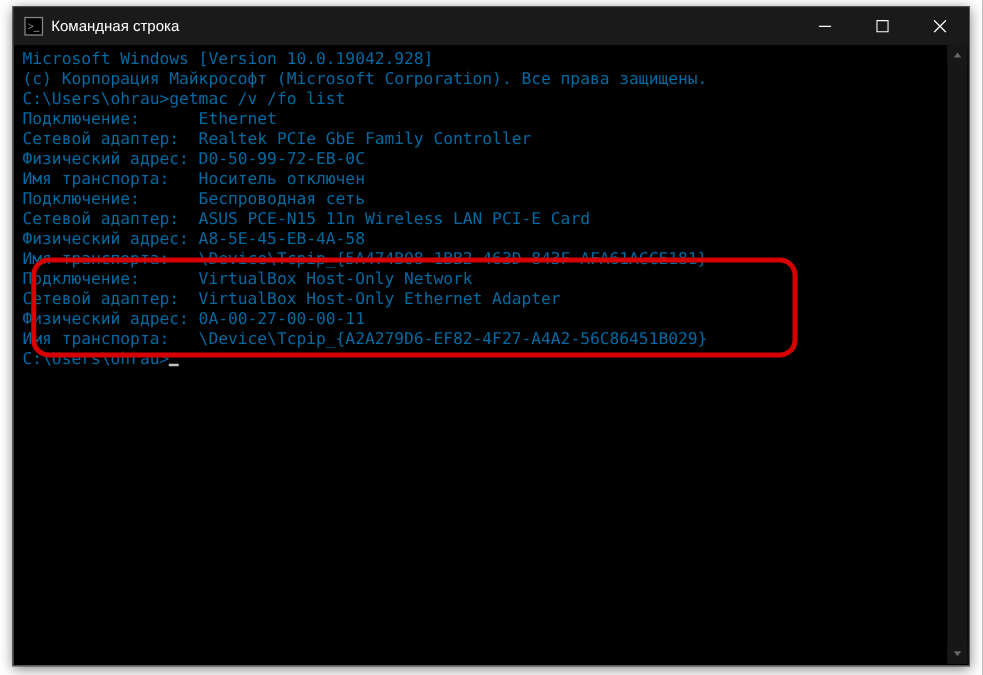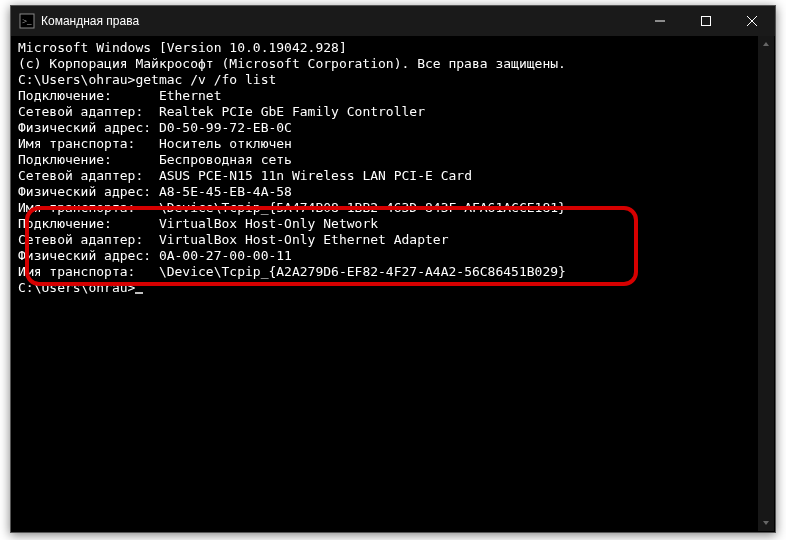--- a/index.html
+++ b/index.html
@@ -16,21 +16,21 @@
   }
   .titlebar-left { display: flex; align-items: center; gap: 6px; padding-left: 8px; }
   .titlebar-icon { width: 16px; height: 16px; display: inline-flex; align-items: center; justify-content: center; }
   .titlebar-controls { display: flex; height: 100%; }
   .tb-btn {
     width: 46px; height: 30px; display: flex; align-items: center; justify-content: center;
     color: #fff; cursor: pointer;
   }
   .terminal {
     position: absolute; left: 1px; right: 1px; top: 30px; bottom: 1px;
-    background: #000; color: #ffffff; font-size: 13px; line-height: 16px;
+    background: #000; color: #0369a1; font-size: 13px; line-height: 16px;
     padding: 4px 6px; white-space: pre; overflow: hidden;
     font-family: 'Consolas', 'Lucida Console', monospace;
   }
   .terminal .line { display: block; }
   .highlight-box {
     position: absolute; border: 4px solid #d60000; border-radius: 14px;
     pointer-events: none;
   }
   .blink2 {
     display:inline-block; width:8px; height:2px; background:#c0c0c0; vertical-align: baseline;
@@ -54,21 +54,21 @@
 <div class="window">
 
   <div class="titlebar">
     <div class="titlebar-left">
       <span class="titlebar-icon">
         <svg width="16" height="16" viewBox="0 0 16 16">
           <rect x="1" y="1" width="14" height="14" fill="#000" stroke="#888" stroke-width="1"></rect>
           <text x="3" y="11" font-size="9" fill="#ccc" font-family="Consolas">&gt;_</text>
         </svg>
       </span>
-      <span>Командная права</span>
+      <span>Командная строка</span>
     </div>
     <div class="titlebar-controls">
       <div class="tb-btn">
         <svg width="10" height="10" viewBox="0 0 10 10">
             <line x1="0" y1="5" x2="10" y2="5" stroke="#fff" stroke-width="1"></line>
           </svg>
       </div>
       <div class="tb-btn">
         <svg width="10" height="10" viewBox="0 0 10 10">
             <rect x="0.5" y="0.5" width="9" height="9" fill="none" stroke="#fff" stroke-width="1"></rect>

